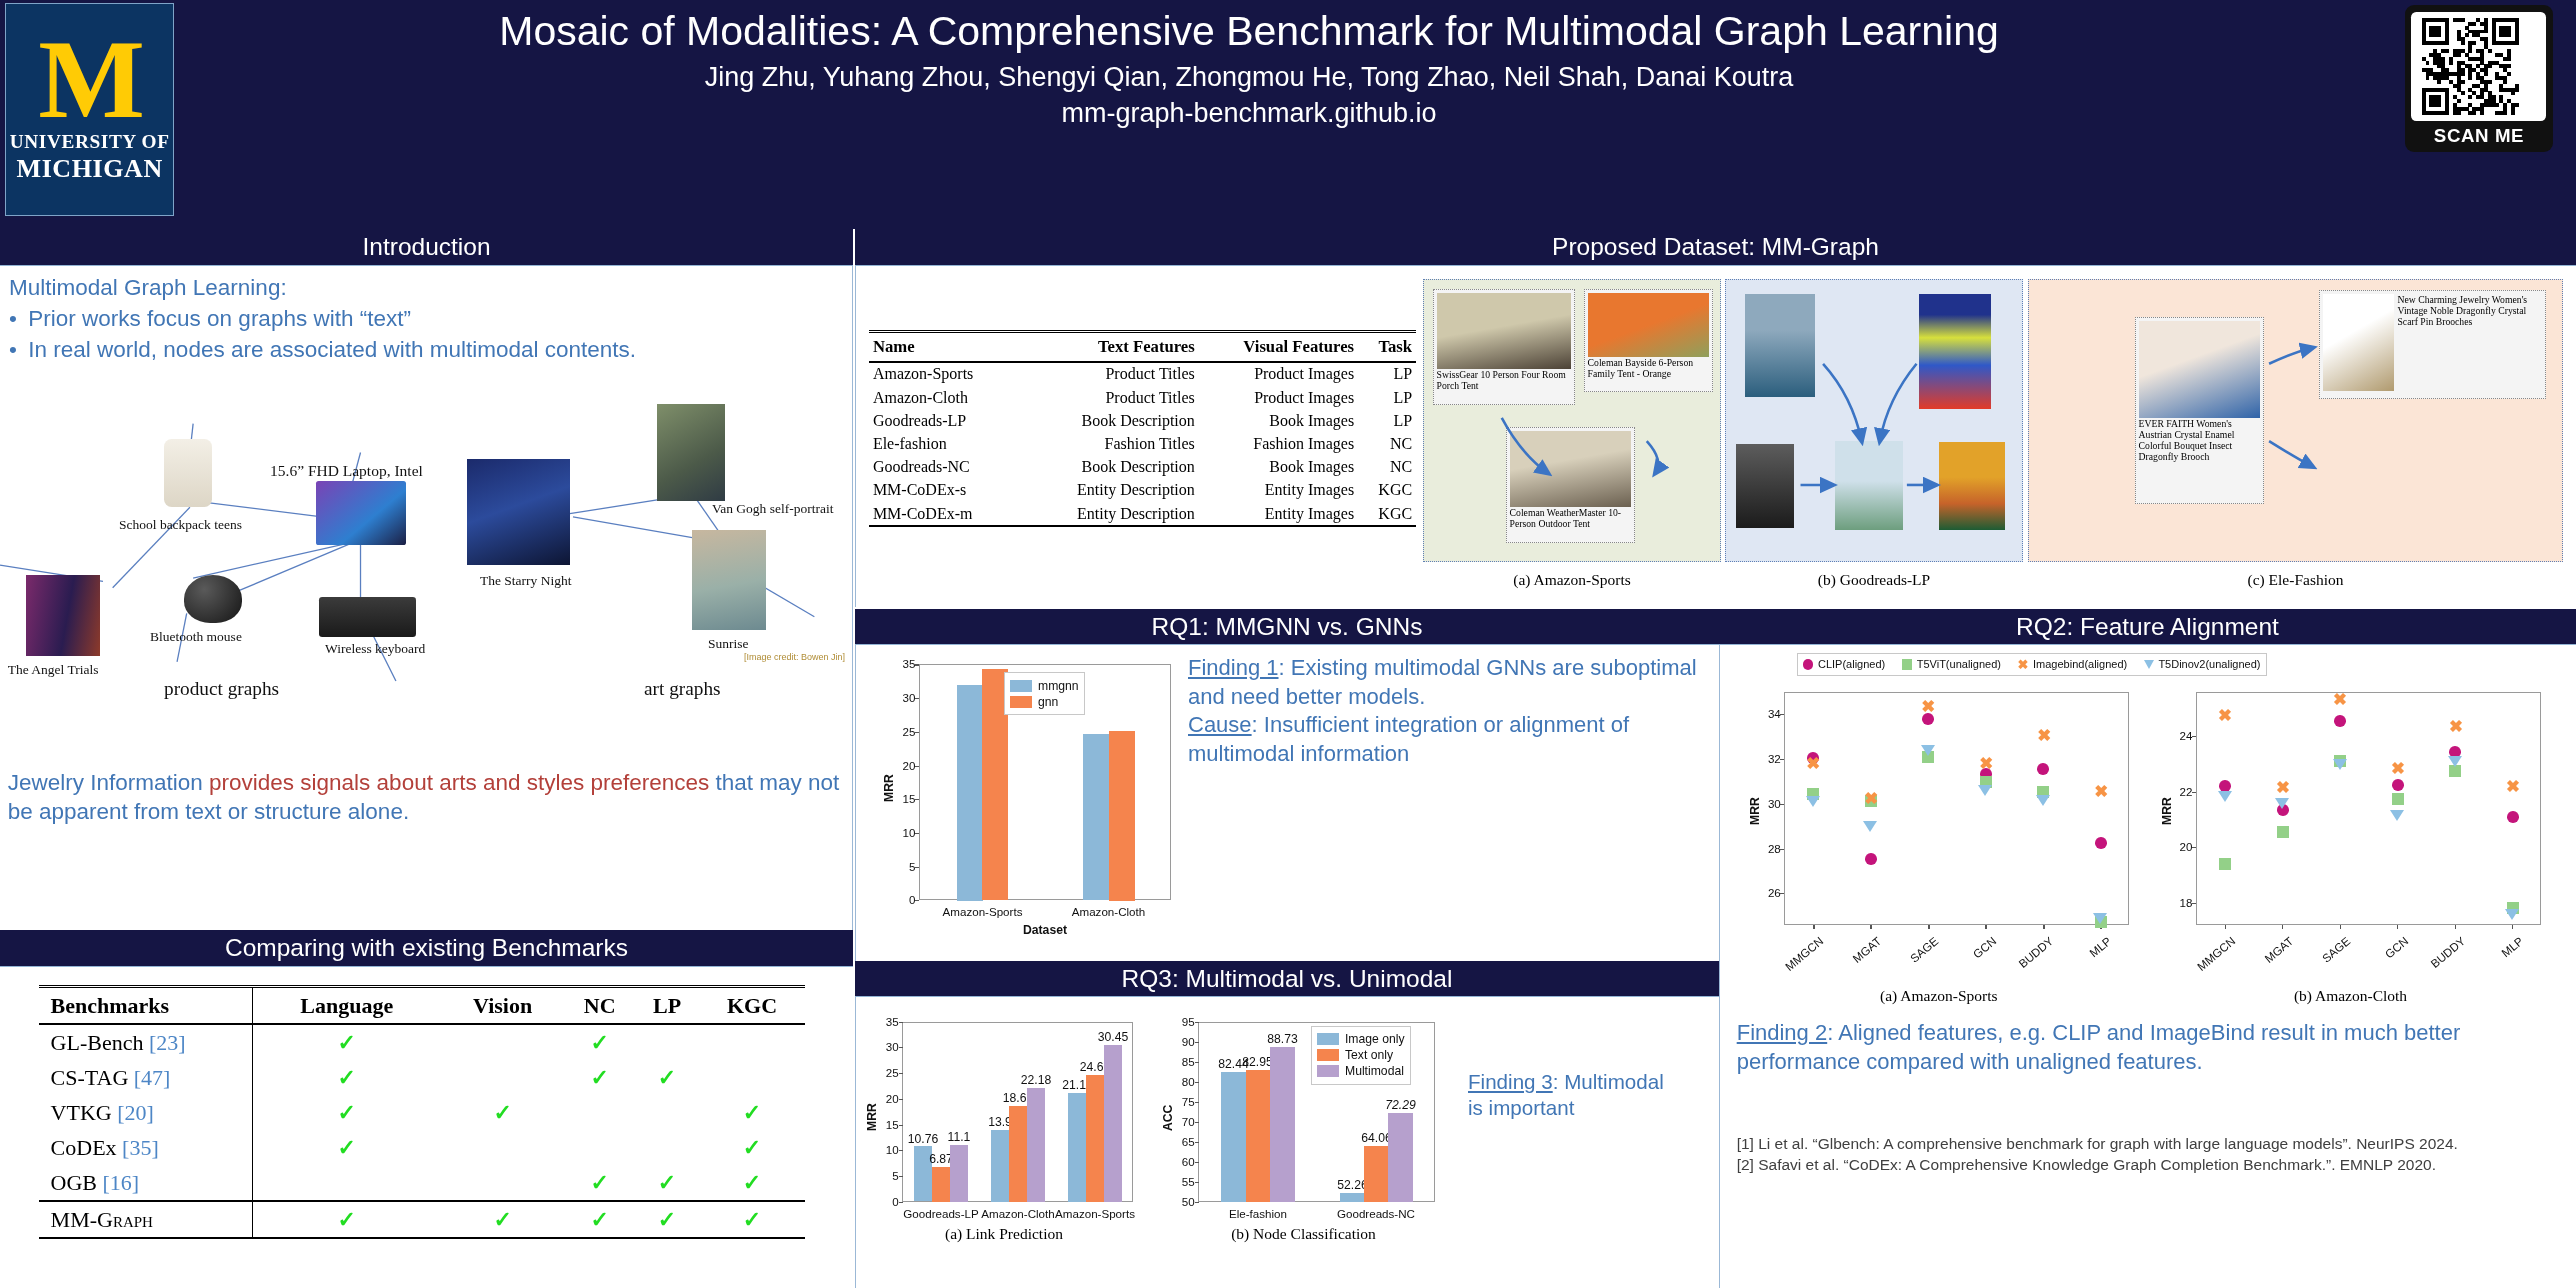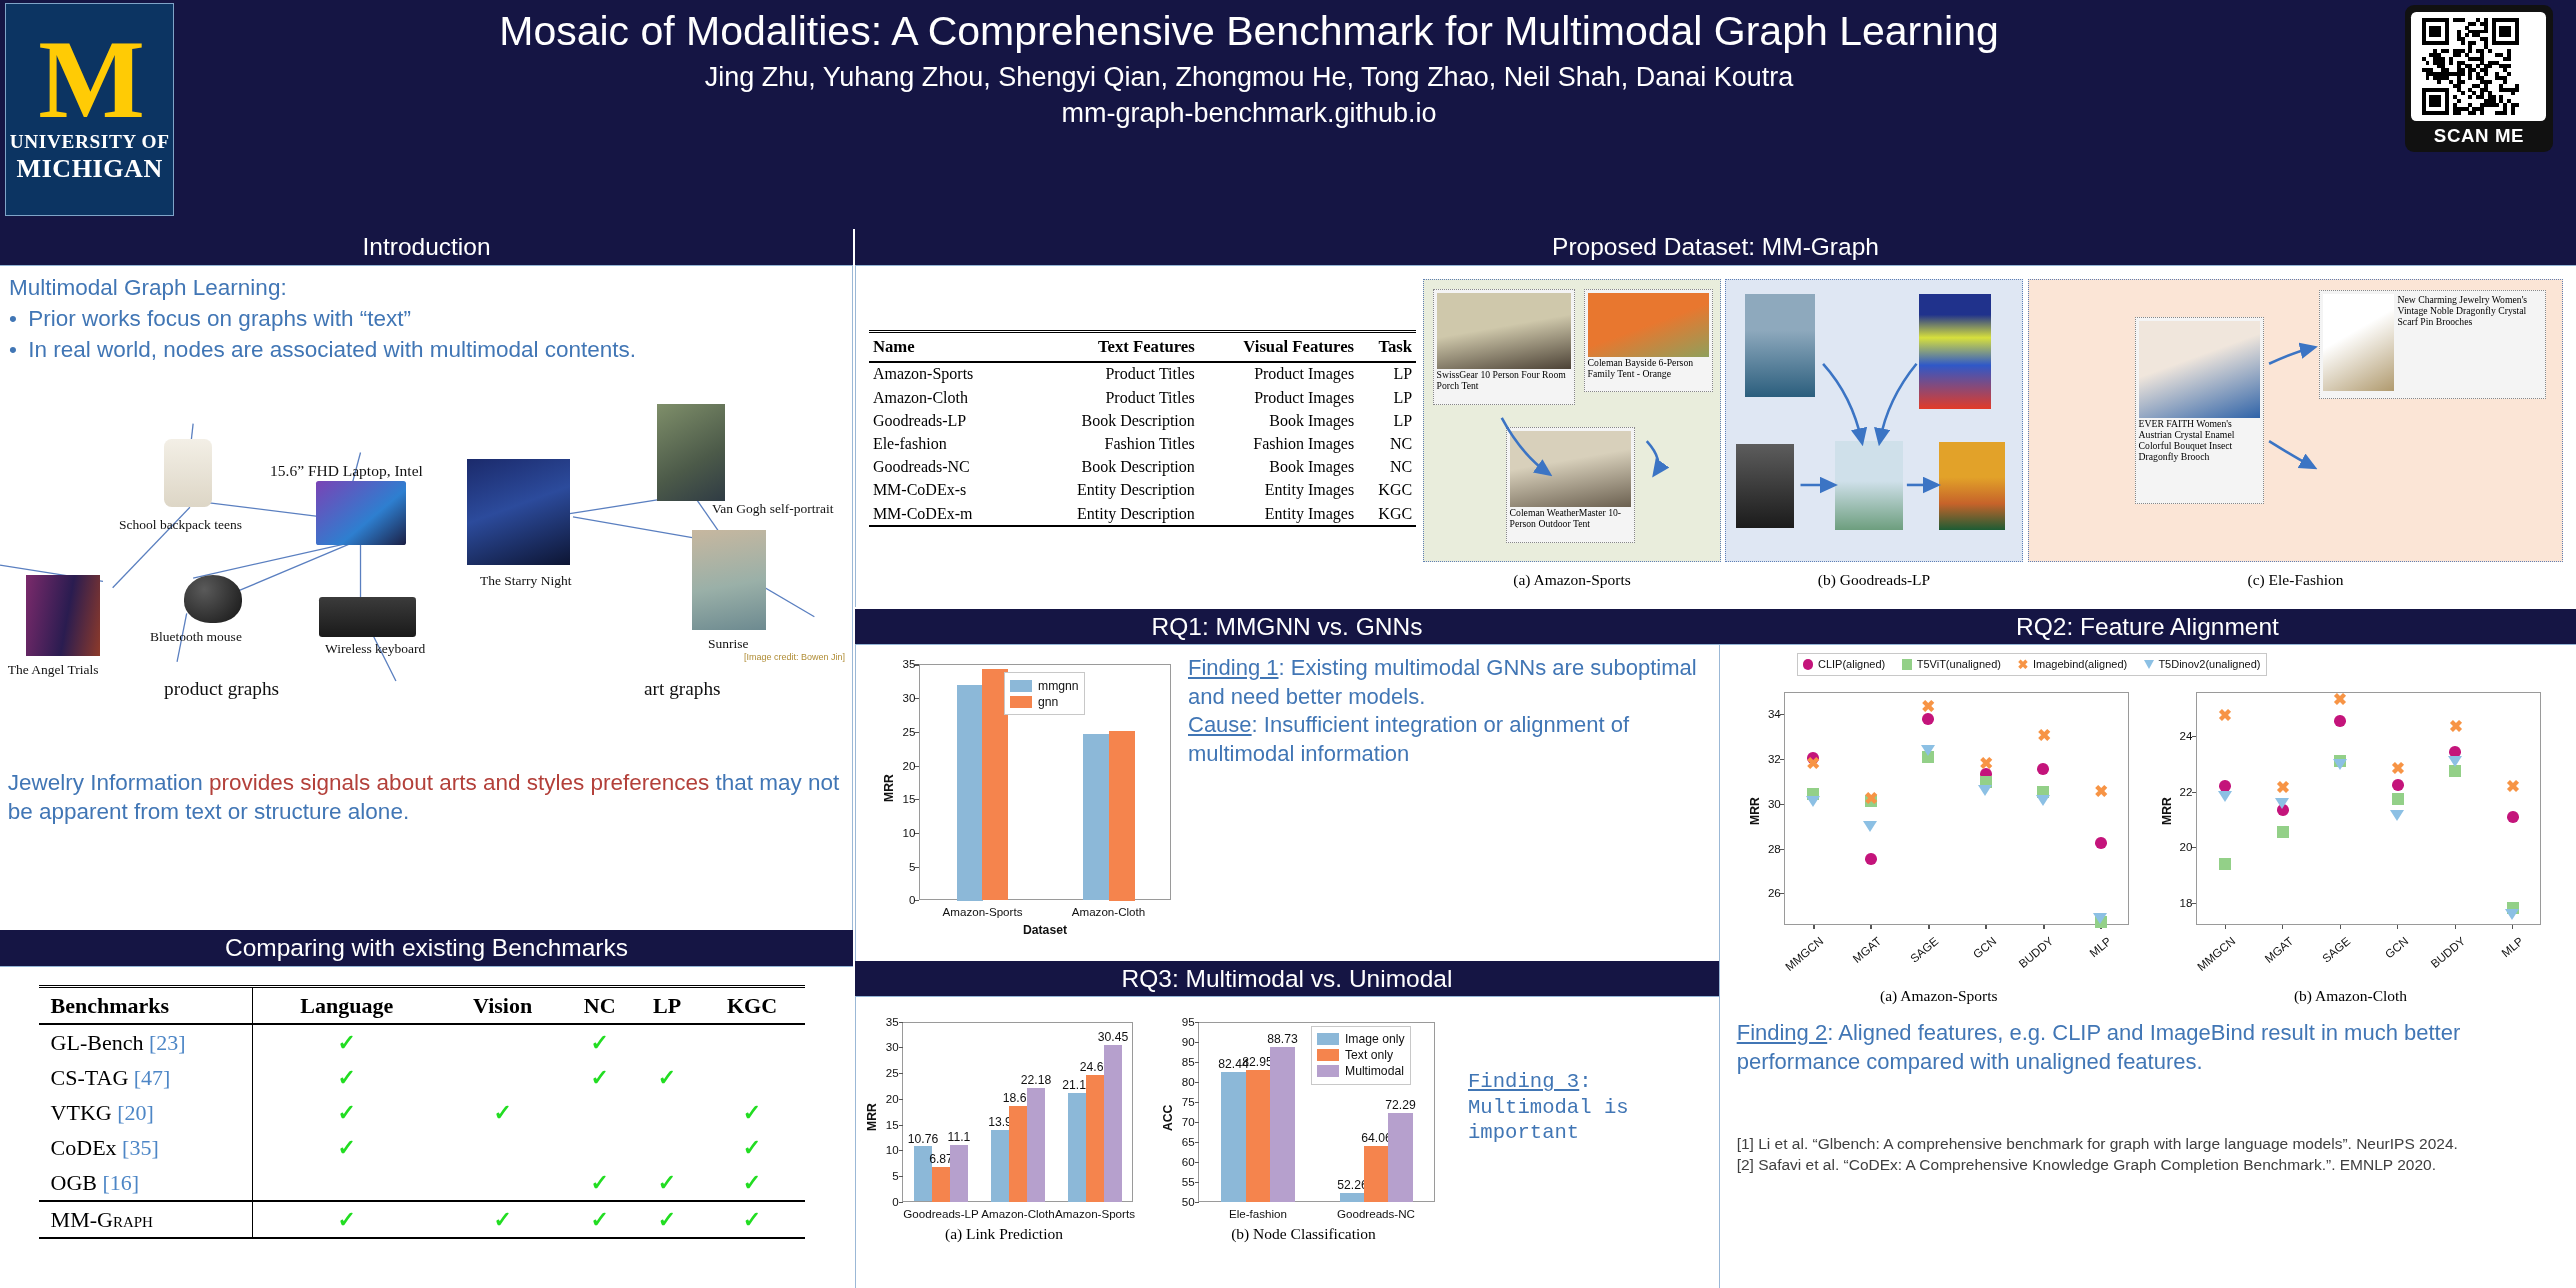--- a/index.html
+++ b/index.html
@@ -126,21 +126,21 @@
               border-left:1.9px solid #9bb8d6;}
   .rq1-find { position:absolute; left: 332px; top: 9px; width: 522px; font-size: 22px;
               color:#4176b5; line-height: 1.3; }
   .u { text-decoration: underline; }
 
   
   .rq3-head { position:absolute; left:855px; top: 961px; width: 864px; height: 36px; }
   .rq3-body { position:absolute; left:855px; top: 997px; width: 864px; height: 291px; background:#fff;
               border-left:1.9px solid #9bb8d6;}
   .rq3-find { position:absolute; left: 612px; top: 72px; width: 213px; font-size: 20.6px;
-              color:#4176b5; line-height: 1.25; font-family: Liberation Mono, monospace; }
+              color:#4176b5; line-height: 1.25; }
 
   
   .rq2-head { position:absolute; left:1719px; top: 609px; width: 857px; height: 36px; }
   .rq2-body { position:absolute; left:1719px; top: 645px; width: 857px; height: 643px; background:#fff;
               border-left:1.9px solid #9bb8d6;}
   .rq2-find { position:absolute; left: 16.7px; top: 374px; width: 824px; font-size: 22px;
               color:#4176b5; line-height: 1.3; }
   .refs { position:absolute; left: 16.7px; top: 489px; width: 828px; font-size: 15.5px; color:#404040; line-height:1.35;}
 
   
@@ -896,21 +896,21 @@
         <div class="bar" style="left:81px;top:60px;width:24.5px;height:132px;background:#f5844d;"></div>
         <div class="barlab" style="left:71px;top:45px;width:43px;">82.95</div>
         <div class="bar" style="left:105px;top:37px;width:24.5px;height:155px;background:#b6a0cd;"></div>
         <div class="barlab" style="left:96px;top:22px;width:43px;">88.73</div>
         <div class="xtick" style="left:22px;top:197px;width:142px;">Ele-fashion</div>
         <div class="bar" style="left:175px;top:183px;width:24.5px;height:9px;background:#8cb8d8;"></div>
         <div class="barlab" style="left:166px;top:168px;width:43px;">52.26</div>
         <div class="bar" style="left:199px;top:136px;width:24.5px;height:56px;background:#f5844d;"></div>
         <div class="barlab" style="left:190px;top:121px;width:43px;">64.06</div>
         <div class="bar" style="left:223px;top:103px;width:24.5px;height:89px;background:#b6a0cd;"></div>
-        <div class="barlab" style="left:214px;top:88px;width:43px;">72.29</div>
+        <div class="barlab" style="left:214px;top:88px;width:43px;font-style:italic;">72.29</div>
         <div class="xtick" style="left:140px;top:197px;width:142px;">Goodreads-NC</div>
         <div class="yaxis-lab" style="left:-3.9px;top:121px;">ACC</div>
         <div class="legend" style="left:146px;top:15.5px;">
           <div class="row">
         <span class="sw" style="background:#8cb8d8"></span>
         <span>Image only</span>
           </div>
           <div class="row">
         <span class="sw" style="background:#f5844d"></span>
         <span>Text only</span>

